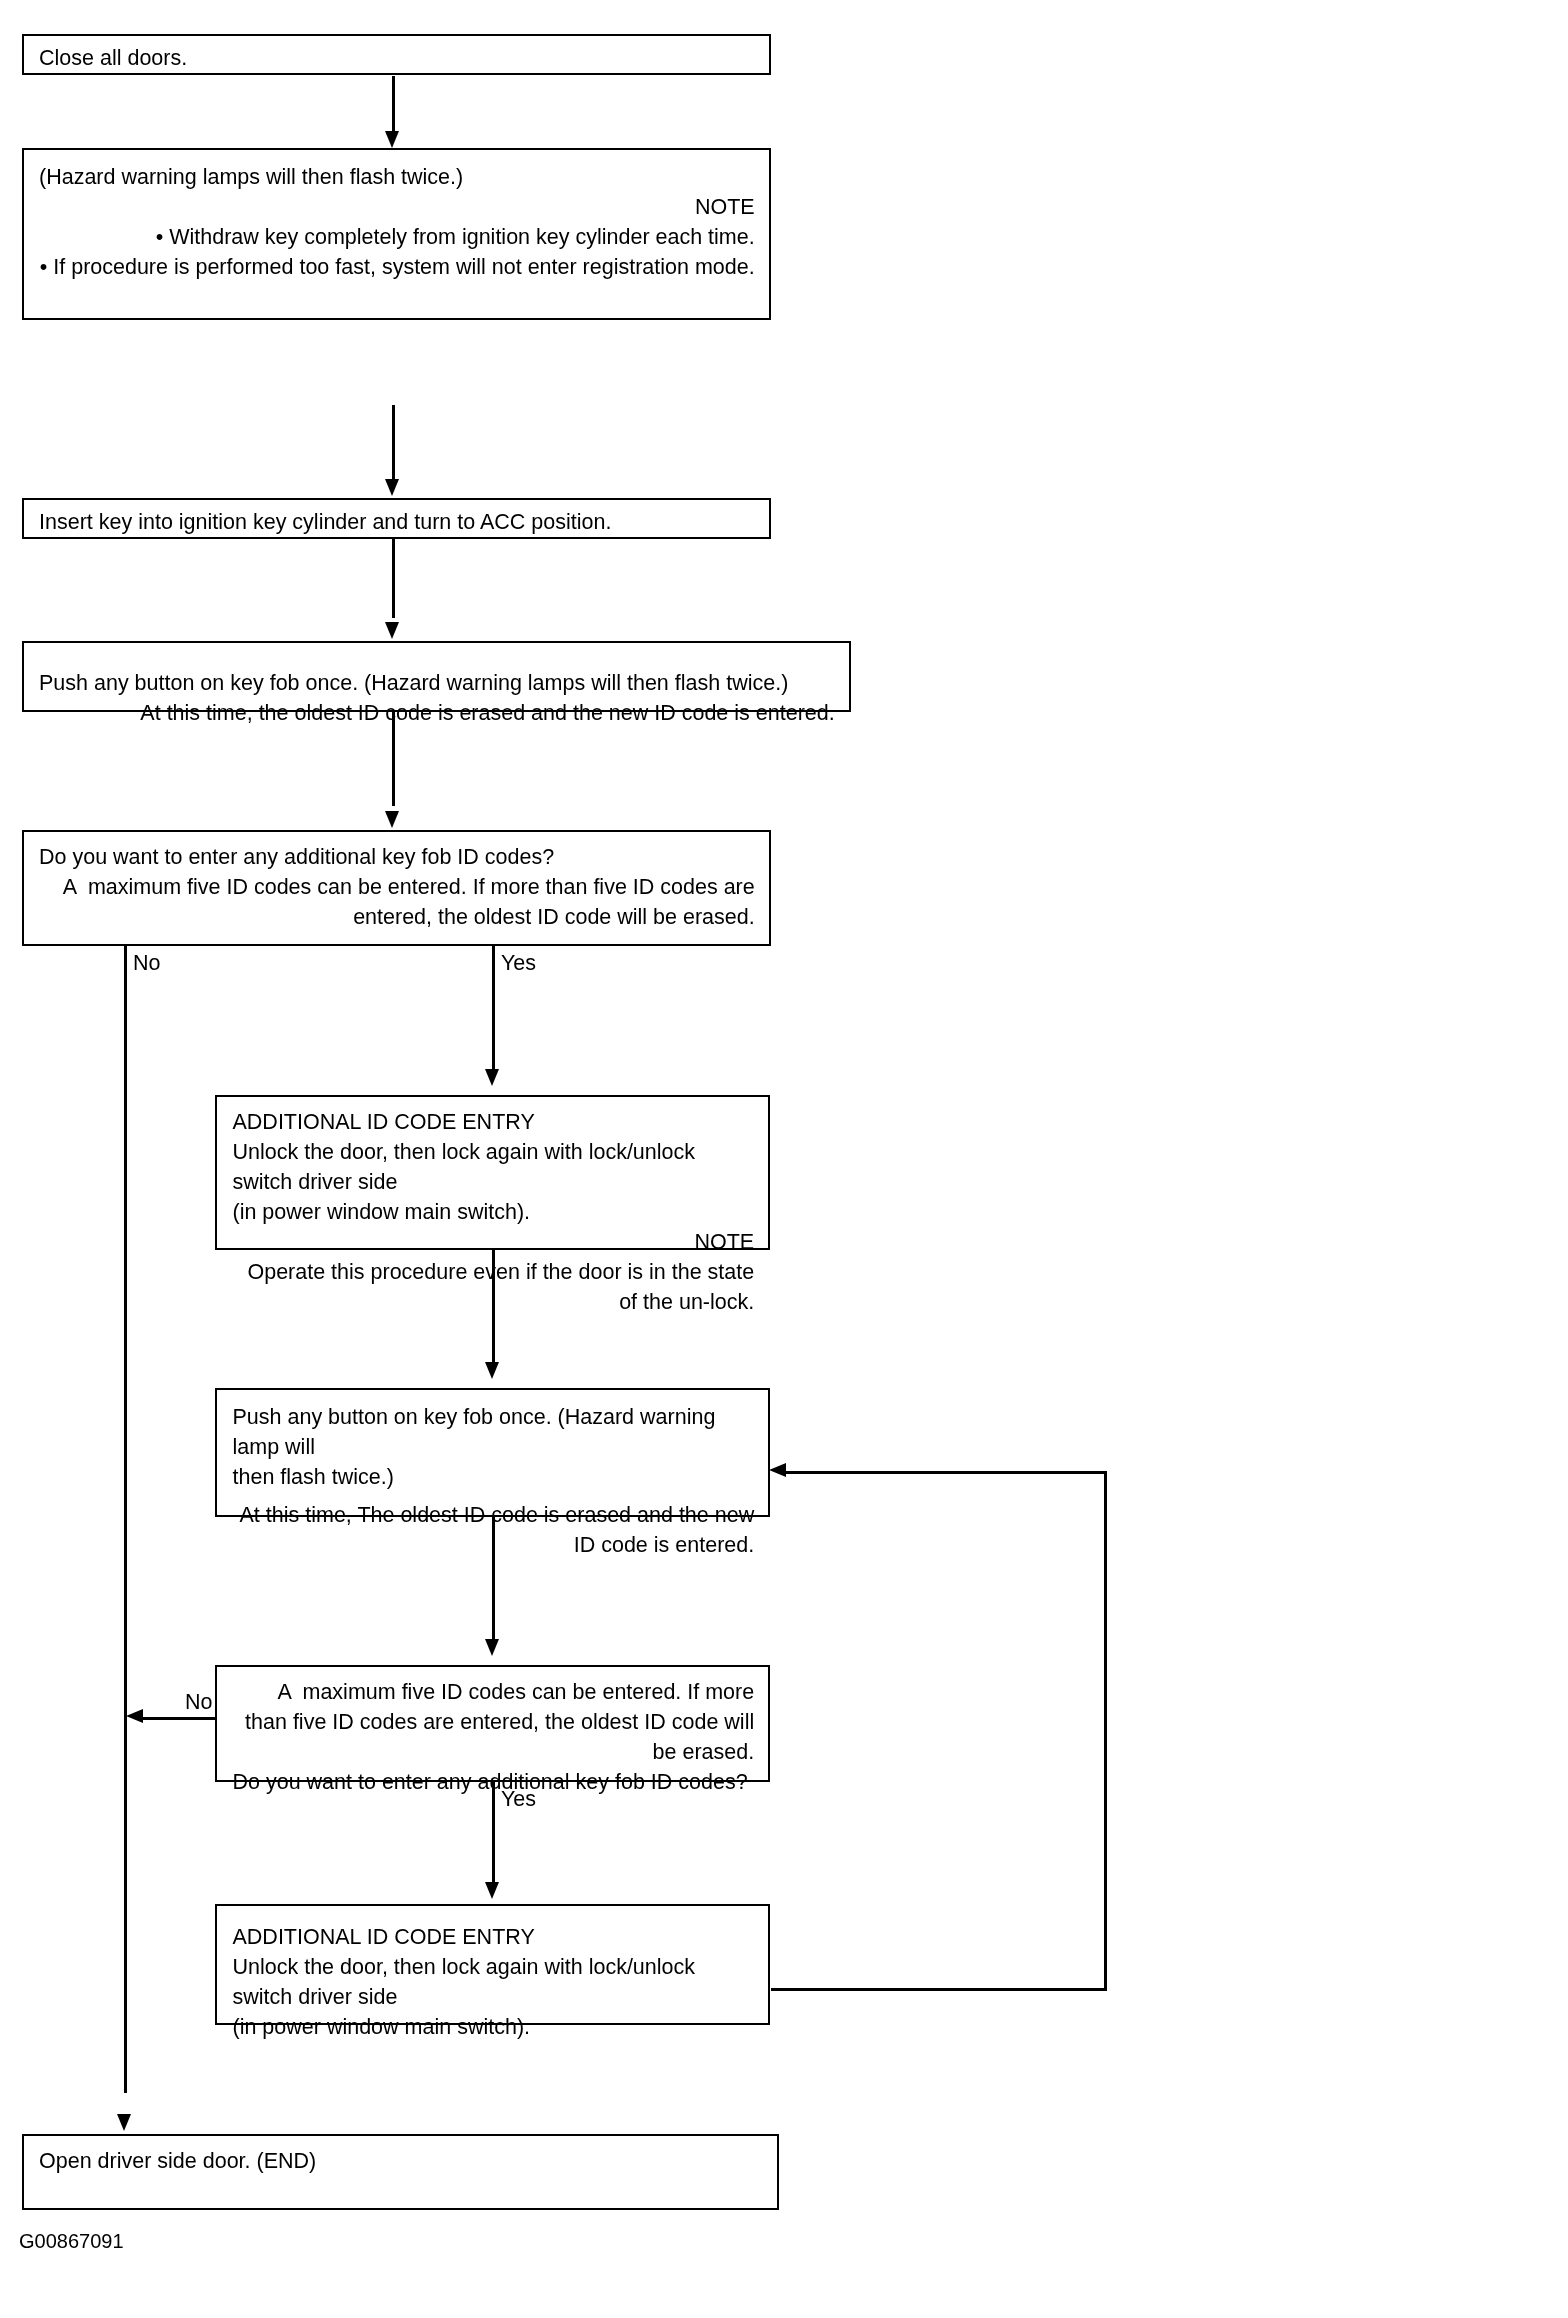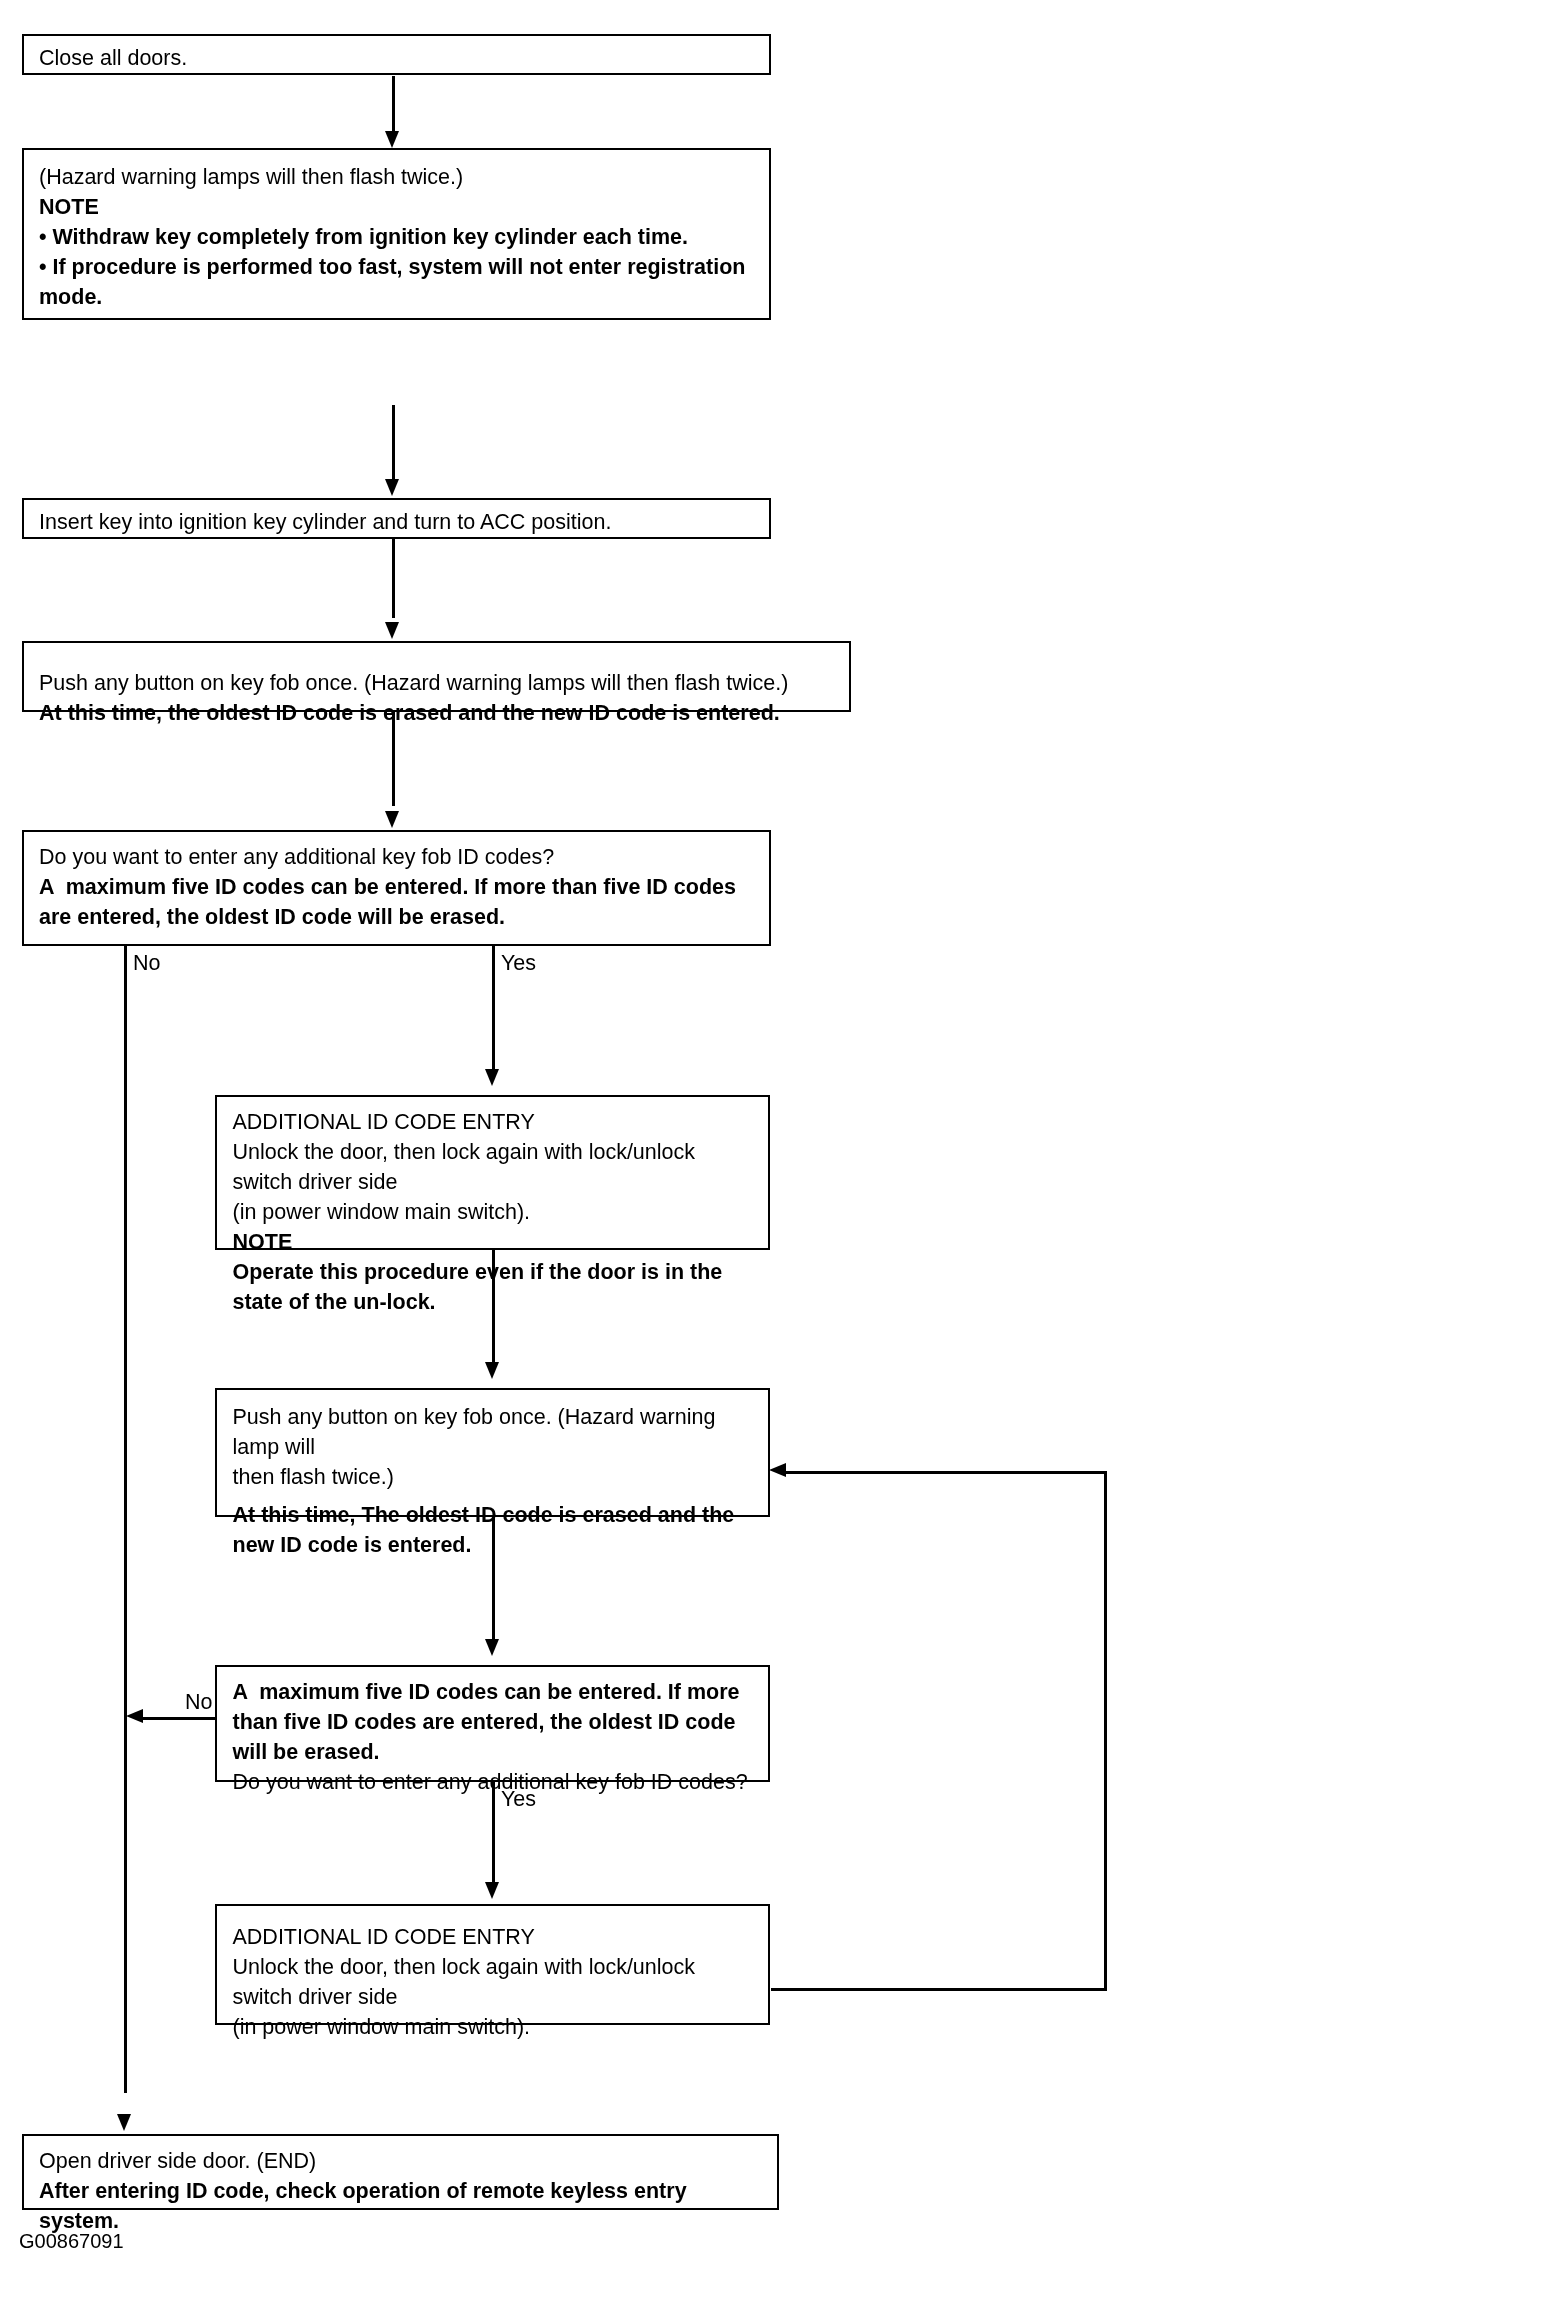--- a/index.html
+++ b/index.html
@@ -44,21 +44,21 @@
     border-bottom:7.7px solid transparent;
     border-right:17px solid #000;
   }
   .txt{
     font-size:21.5px;
     line-height:30px;
     color:#000;
     white-space:pre-wrap;
     letter-spacing:0px;
   }
-  .txt.b{ font-weight:bold; }
+  .txt.b{ font-weight:normal;text-align:right; }
   .edge-label{
     position:absolute;
     font-size:21.5px;
     line-height:24px;
     color:#000;
     white-space:nowrap;
     text-align:right;
   }
   .footer-code{
     position:absolute;
@@ -122,21 +122,20 @@
   </div>
 
   <div class="box" style="left:215px; top:1904px; width:555px; height:121px; padding-top:15.5px;">
     <div class="txt">ADDITIONAL ID CODE ENTRY</div>
     <div class="txt">Unlock the door, then lock again with lock/unlock switch driver side</div>
     <div class="txt">(in power window main switch).</div>
   </div>
 
   <div class="box" style="left:21.5px; top:2134px; width:757px; height:76px; padding-top:10.3px;">
     <div class="txt">Open driver side door. (END)</div>
-    <div class="txt b">After entering ID code, check operation of remote keyless entry system.</div>
   </div>
 
   <div class="line vline" style="left:392px; top:405px; height:79px;"></div>
   <div class="arrow-down" style="left:385px; top:479px;"></div>
 
   <div class="line vline" style="left:392px; top:539px; height:79px;"></div>
   <div class="arrow-down" style="left:385px; top:622px;"></div>
 
   <div class="line vline" style="left:392px; top:711px; height:95px;"></div>
   <div class="arrow-down" style="left:385px; top:811px;"></div>

